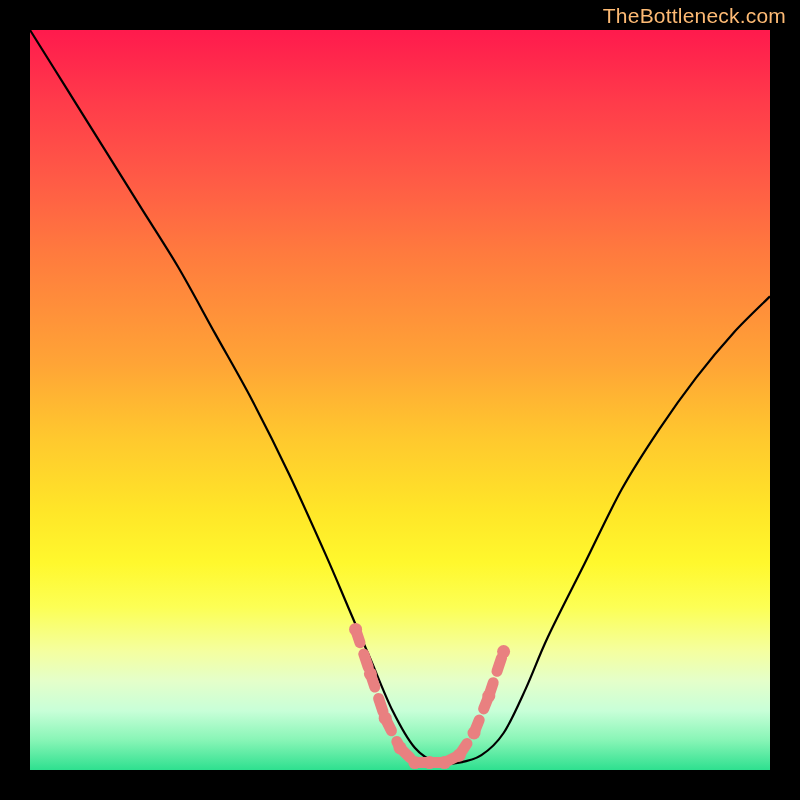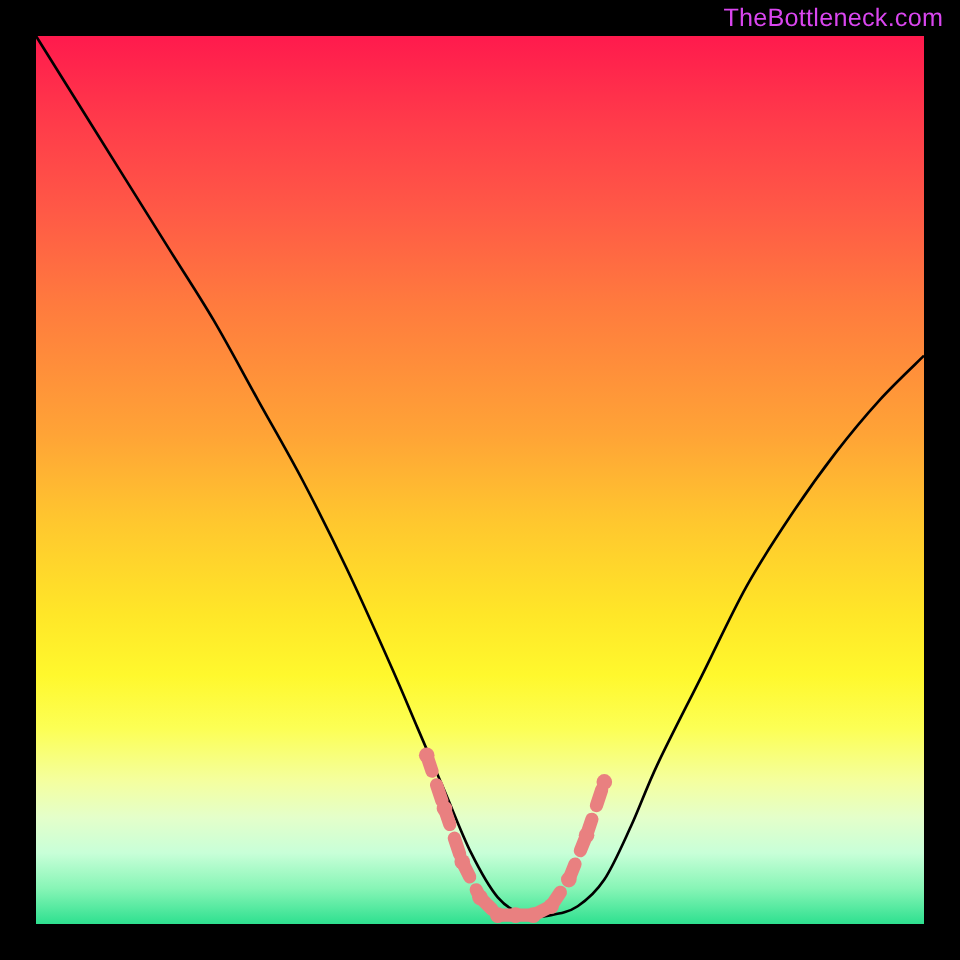--- a/index.html
+++ b/index.html
@@ -40,21 +40,21 @@
       #e4ffca 88%,
       #c8ffd8 92%,
       #87f5b6 96%,
       #2ee08f 100%
     );
   }
   .watermark {
     position: absolute;
     top: 4px;
     right: 14px;
-    color: #d946ef;
+    color: #fdba74;
     font-size: 21px;
     letter-spacing: 0.2px;
     font-weight: 400;
     text-align: right;
   }
   svg.curve {
     position: absolute;
     top: 0;
     left: 0;
     width: 740px;

